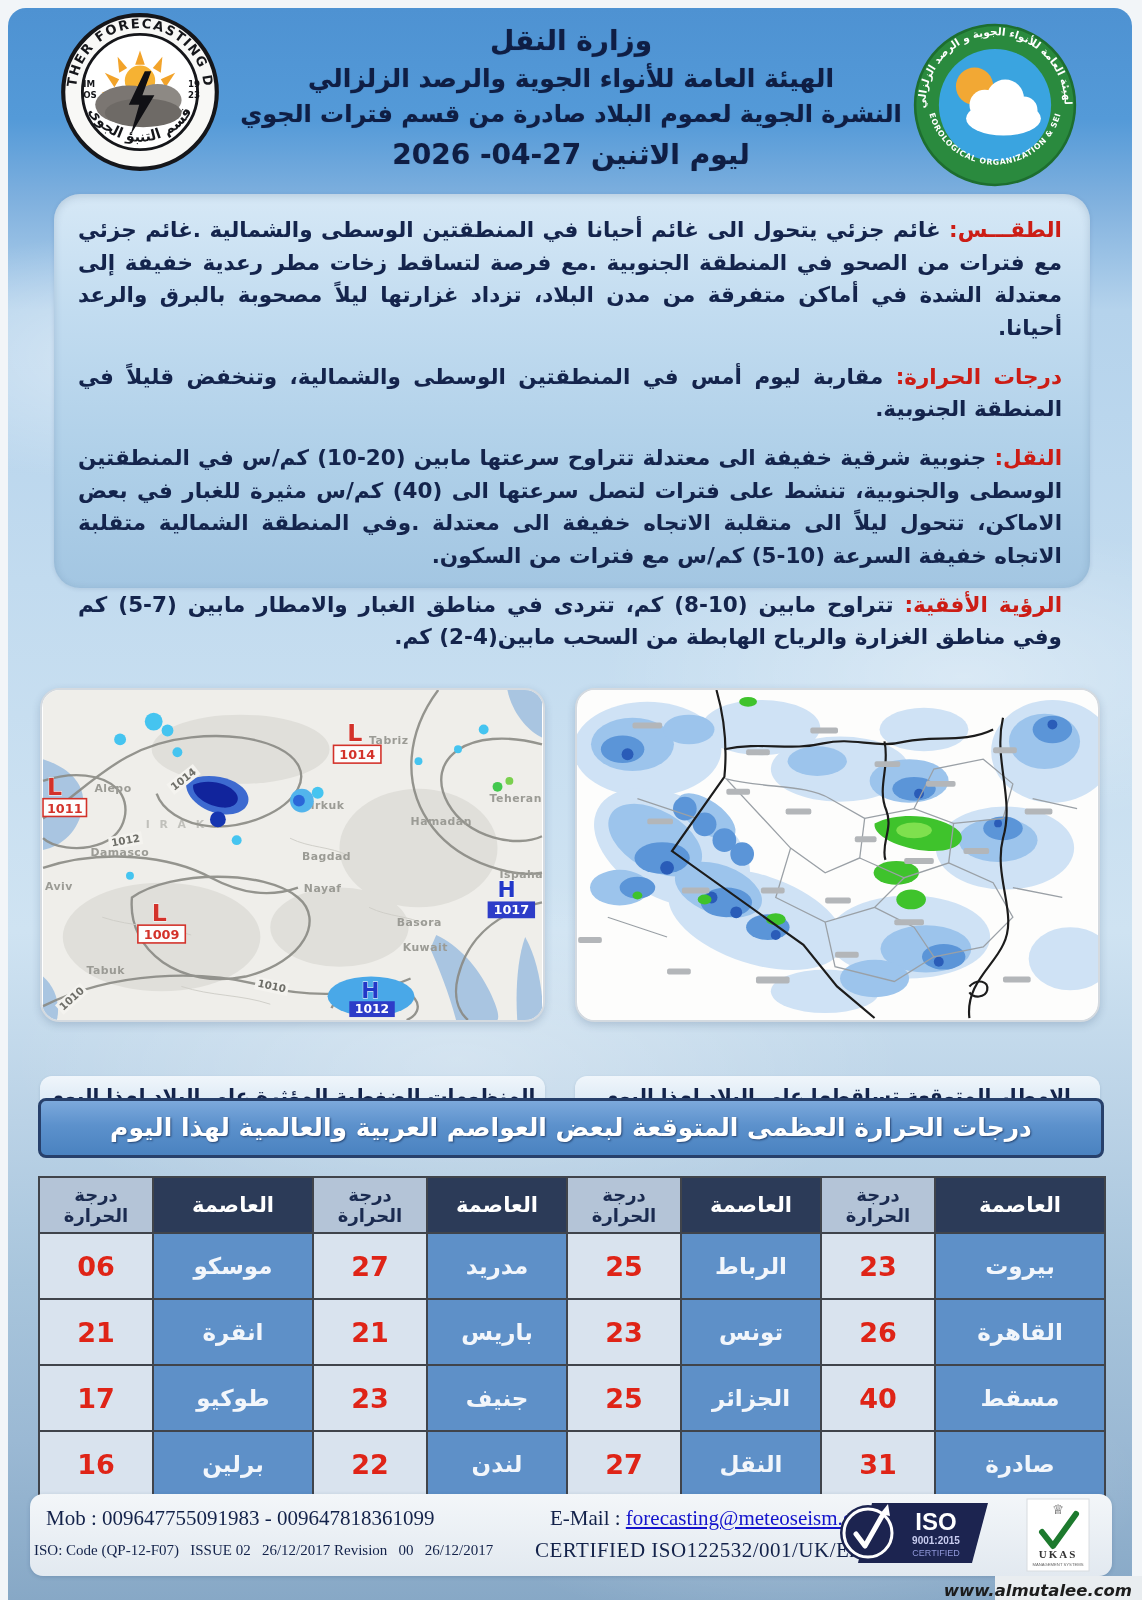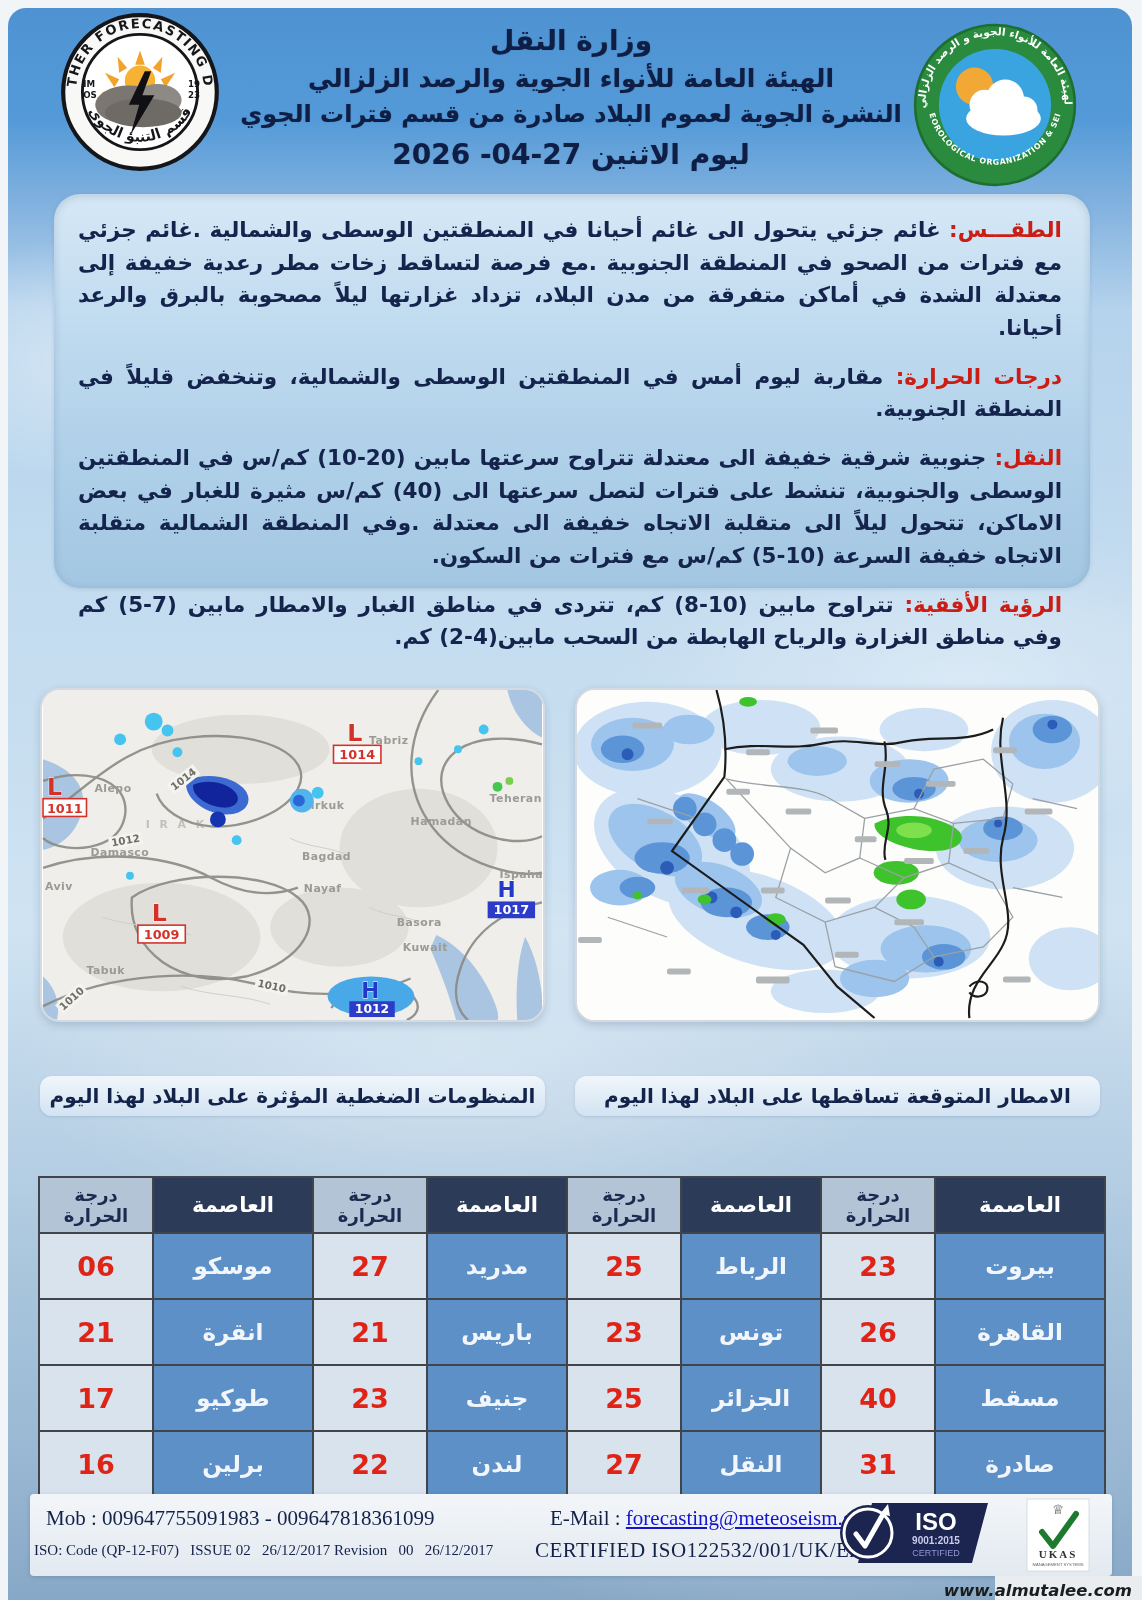--- a/index.html
+++ b/index.html
@@ -42,21 +42,21 @@
     border:3px solid #27406b;border-radius:8px;line-height:54px;text-align:center;direction:rtl;
     color:#fff;font-weight:bold;font-size:25px;text-shadow:1px 1px 2px rgba(10,25,60,.6);}
   .twrap{position:absolute;left:38px;top:1176px;width:1066px;}
   table.temps{width:100%;border-collapse:collapse;direction:rtl;table-layout:fixed;}
   table.temps th,table.temps td{border:2px solid #40444b;text-align:center;vertical-align:middle;font-weight:bold;padding:0;}
   th.hcap{background:#2c3b58;color:#fff;font-size:21px;height:54px;}
   th.htmp{background:#b4c4d7;color:#1b2b50;font-size:18px;}
   td.cap{background:#5e90c8;color:#f2f6fb;font-size:23px;height:64px;}
   td.tmp{background:#d9e3ee;color:#df2417;font-size:27px;}
   .footer{position:absolute;left:30px;top:1494px;width:1082px;height:82px;
-    background:linear-gradient(180deg,#f3f6f9,#e2e9f0);border-radius:4px;
+    background:linear-gradient(180deg,#f3f6f9,#e2e9f0);border-radius:13px;
     font-family:"Liberation Serif",serif;color:#13224a;box-shadow:0 1px 4px rgba(30,60,100,.2);}
   .mob{position:absolute;left:16px;top:12px;font-size:21px;}
   .email{position:absolute;left:520px;top:12px;font-size:21px;}
   .email a{color:#1414cc;text-decoration:underline;}
   .isoline{position:absolute;left:4px;top:48px;font-size:15px;white-space:pre;}
   .cert{position:absolute;left:505px;top:44px;font-size:21px;letter-spacing:.5px;}
   .bISO{position:absolute;right:116px;top:6px;width:160px;height:66px;}
   .bUKAS{position:absolute;right:22px;top:4px;width:64px;height:74px;}
   .wm{position:absolute;left:995px;top:1576px;width:147px;height:24px;background:#e9edf0;
     display:flex;align-items:flex-end;justify-content:flex-end;padding-right:10px;box-sizing:border-box;}
@@ -364,20 +364,21 @@
           <rect x="260" y="265" width="24" height="6" rx="2"></rect>
         <rect x="430" y="290" width="28" height="6" rx="2"></rect>
           <rect x="90" y="282" width="24" height="6" rx="2"></rect>
       </g>
     </svg>
   </div>
 
   <div class="map-cap capL">المنظومات الضغطية المؤثرة على البلاد لهذا اليوم</div>
   <div class="map-cap capR">الامطار المتوقعة تساقطها على البلاد لهذا اليوم</div>
 
+  <div class="banner">درجات الحرارة العظمى المتوقعة لبعض العواصم العربية والعالمية لهذا اليوم</div>
 
   <div class="twrap">
     <table class="temps">
       <colgroup>
         <col style="width:170px">
           <col style="width:114px">
         <col style="width:140px">
           <col style="width:114px">
         <col style="width:140px">
           <col style="width:114px">

